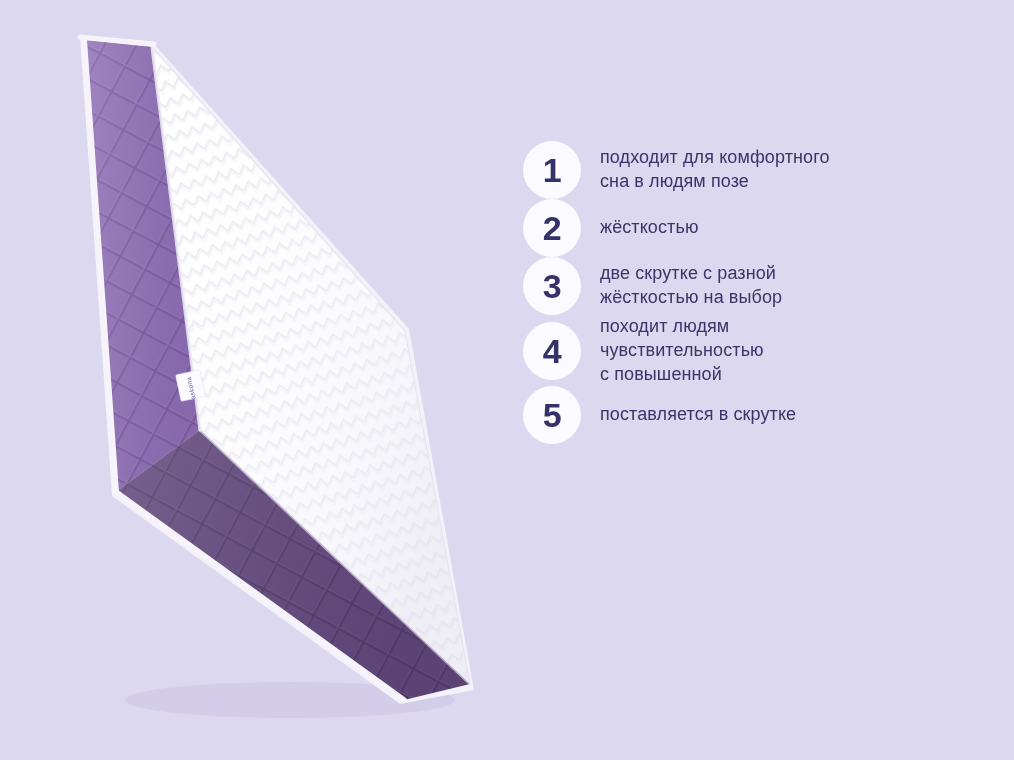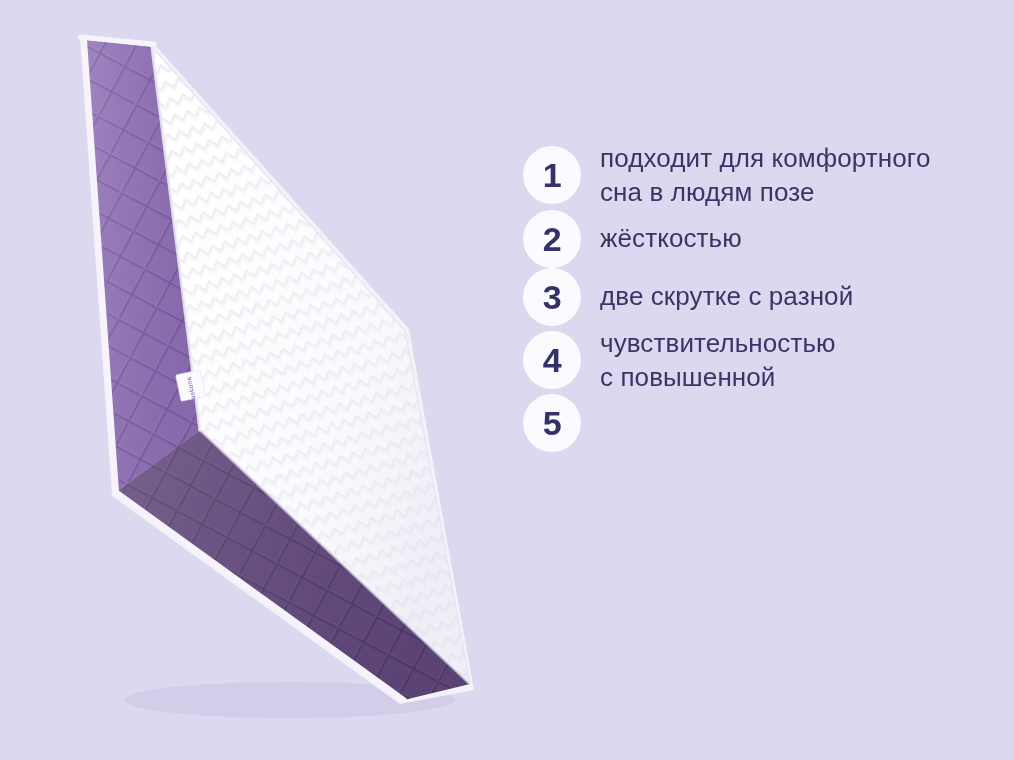--- a/index.html
+++ b/index.html
@@ -55,21 +55,21 @@
     justify-content:center;
     font-size:34px;
     font-weight:700;
     color:#35326a;
     letter-spacing:-0.5px;
     line-height:1;
   }
 
   .feature-text {
     margin-left:19px;
-    font-size:26px;
+    font-size:18px;
     line-height:1.32;
     color:#3a3566;
     font-weight:400;
     letter-spacing:0.1px;
     max-width:360px;
   }
   .feature-text span { display:block; white-space:nowrap; }
 </style>
 </head>
 <body>
@@ -173,29 +173,34 @@
       <div class="feature-badge">2</div>
       <div class="feature-text">
         <span>жёсткостью</span>
       </div>
     </div>
 
     <div class="feature-item f3">
       <div class="feature-badge">3</div>
       <div class="feature-text">
         <span>две скрутке с разной</span>
+        <span>жёсткостью на выбор</span>
       </div>
     </div>
 
     <div class="feature-item f4">
       <div class="feature-badge">4</div>
       <div class="feature-text">
+        <span>походит людям</span>
         <span>чувствительностью</span>
         <span>с повышенной</span>
       </div>
     </div>
 
     <div class="feature-item f5">
       <div class="feature-badge">5</div>
+      <div class="feature-text">
+        <span>поставляется в скрутке</span>
+      </div>
     </div>
 
   </div>
 </div>
 
 </body></html>

